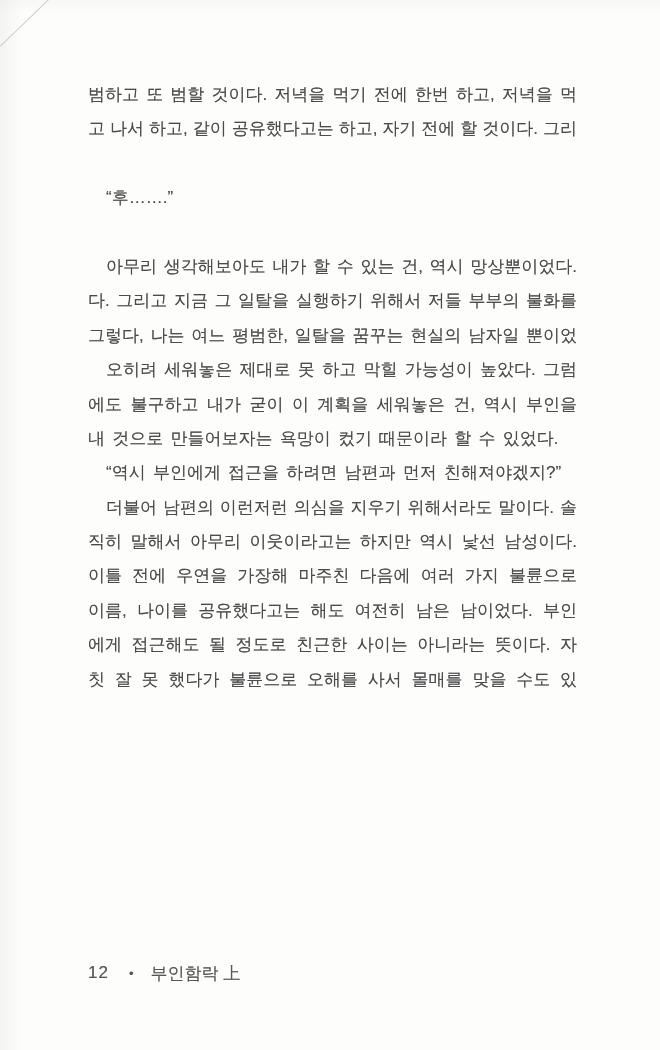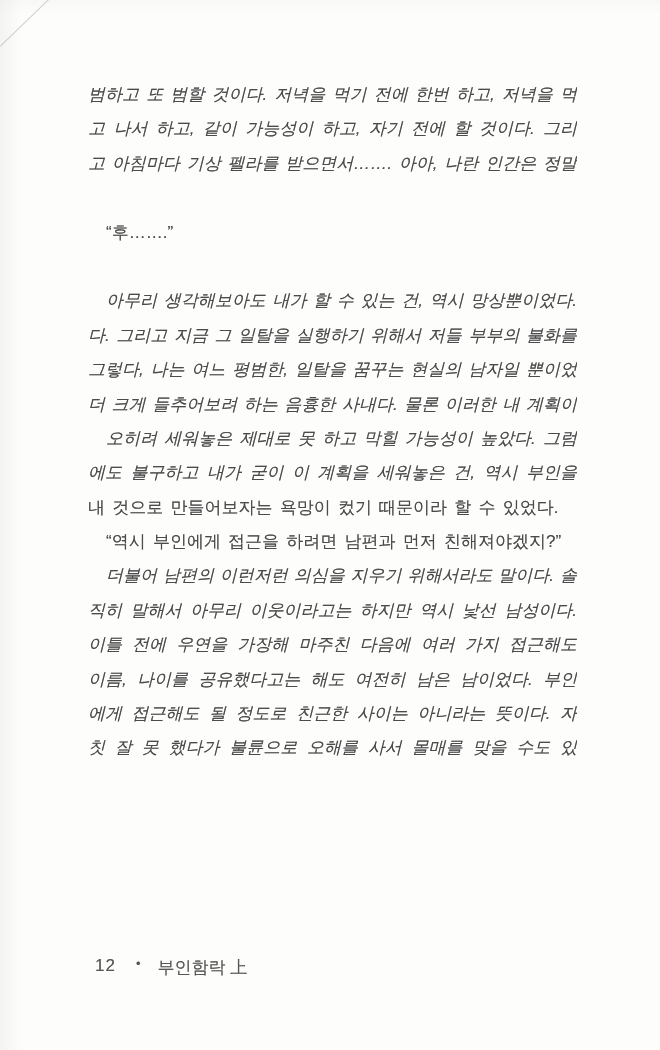--- a/index.html
+++ b/index.html
@@ -38,60 +38,57 @@
     line-height: 34.4px;
     white-space: pre-wrap;
     overflow: hidden;
     word-spacing: 2.5px;
     word-break: keep-all;
   }
   .ln.j {
     text-align: justify;
     text-align-last: justify;
     word-spacing: normal;
-    font-style: italic;
   }
   .ln.ind { padding-left: 18px; }
   .footer {
     position: absolute;
     left: 88px; top: 956px;
     height: 34px;
     display: inline-flex;
+    align-items: center;
     color: #565656;
     font-size: 17px;
     text-shadow: 0 0 0.6px rgba(90,90,90,0.5);
-    margin-left: 7px;
   }
   .footer .num { letter-spacing: 1px; }
   .footer .sep { font-size: 13px; margin: 0 17px 0 20px; }
 </style>
 </head>
 <body>
 
 <div class="page">
   <div class="crease"></div>
 
   <div class="textcol">
     <div class="ln j">범하고 또 범할 것이다. 저녁을 먹기 전에 한번 하고, 저녁을 먹</div>
-    <div class="ln j">고 나서 하고, 같이 가능성이 하고, 자기 전에 할 것이다. 그리</div>
-    <div class="ln j">고 아침마다 기상 펠라를 받으면서……. 아아, 나란 인간은 정말</div>
+    <div class="ln j">고 나서 하고, 같이 공유했다고는 하고, 자기 전에 할 것이다. 그리</div>
     <div class="ln"></div>
     <div class="ln ind">“후…….”</div>
     <div class="ln"></div>
     <div class="ln j ind">아무리 생각해보아도 내가 할 수 있는 건, 역시 망상뿐이었다.</div>
     <div class="ln j">다. 그리고 지금 그 일탈을 실행하기 위해서 저들 부부의 불화를</div>
     <div class="ln j">그렇다, 나는 여느 평범한, 일탈을 꿈꾸는 현실의 남자일 뿐이었</div>
-    <div class="ln j">더 크게 들추어보려 하는 음흉한 사내다. 물론 이러한 내 계획이</div>
     <div class="ln j ind">오히려 세워놓은 제대로 못 하고 막힐 가능성이 높았다. 그럼</div>
     <div class="ln j">에도 불구하고 내가 굳이 이 계획을 세워놓은 건, 역시 부인을</div>
     <div class="ln">내 것으로 만들어보자는 욕망이 컸기 때문이라 할 수 있었다.</div>
     <div class="ln ind">“역시 부인에게 접근을 하려면 남편과 먼저 친해져야겠지?”</div>
     <div class="ln j ind">더불어 남편의 이런저런 의심을 지우기 위해서라도 말이다. 솔</div>
     <div class="ln j">직히 말해서 아무리 이웃이라고는 하지만 역시 낯선 남성이다.</div>
-    <div class="ln j">이틀 전에 우연을 가장해 마주친 다음에 여러 가지 접근해도</div>
+    <div class="ln j">이틀 전에 우연을 가장해 마주친 다음에 여러 가지 불륜으로</div>
     <div class="ln j">이름, 나이를 공유했다고는 해도 여전히 남은 남이었다. 부인</div>
     <div class="ln j">에게 접근해도 될 정도로 친근한 사이는 아니라는 뜻이다. 자</div>
     <div class="ln j">칫 잘 못 했다가 불륜으로 오해를 사서 몰매를 맞을 수도 있</div>
   </div>
 
   <div class="footer">
     <span class="num">12</span>
     <span class="sep">•</span>
     <span class="ttl">부인함락 上</span>
   </div>

